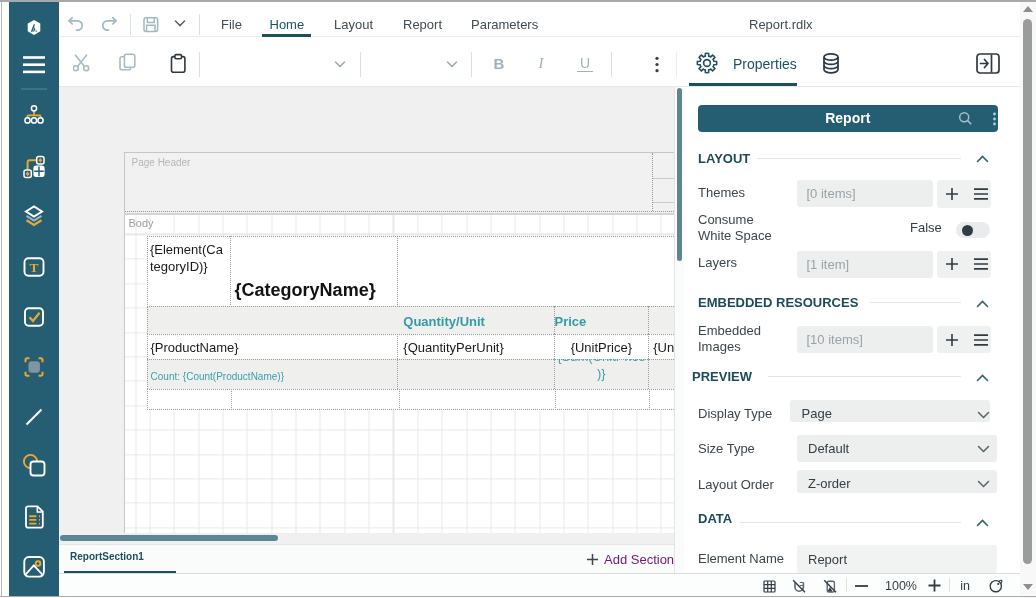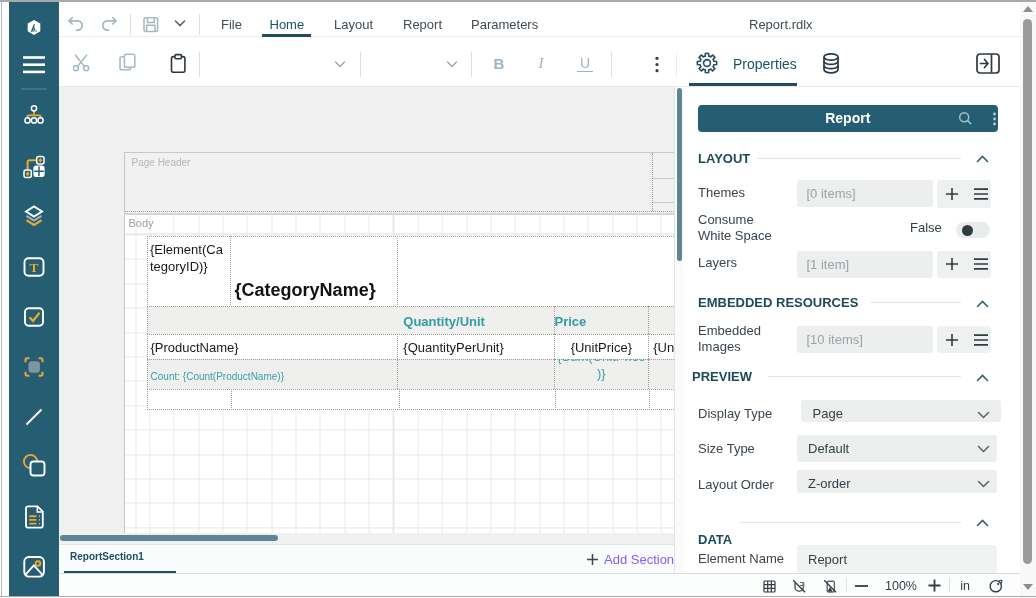--- a/index.html
+++ b/index.html
@@ -171,21 +171,21 @@
 </div>
 <div class="abs" id="vstrip">
     <div class="abs" style="left:1.8px;top:1px;width:5.4px;height:173px;border-radius:3px;background:#5d8594"></div>
   </div>
 <div class="abs" id="tabbar">
   <div class="abs" style="left:11px;top:6px;font-size:10px;font-weight:bold;color:#1c4f63">ReportSection1</div>
   <div class="abs" style="left:5px;top:25.5px;width:112px;height:2.5px;background:#1c4f63"></div>
   <svg class="abs" style="left:527px;top:8px" width="13" height="13" viewBox="0 0 13 13">
       <path d="M6.5 1 V12 M1 6.5 H12" stroke="#3b464e" stroke-width="1.5"></path>
     </svg>
-  <div class="abs" style="left:545px;top:7px;font-size:13px;color:#8b5cf6;white-space:nowrap">Add Section</div>
+  <div class="abs" style="left:545px;top:7px;font-size:13px;color:#701a75;white-space:nowrap">Add Section</div>
 </div>
 <div class="abs" id="statusbar">
   <svg class="abs" style="left:704px;top:6px" width="13" height="13" viewBox="0 0 13 13">
     <g stroke="#323d45" stroke-width="1.2" fill="none">
         <rect x="1" y="1" width="11" height="11" rx="1"></rect>
         <path d="M1 4.7 h11 M1 8.3 h11 M4.7 1 v11 M8.3 1 v11"></path>
       </g>
   </svg>
   <svg class="abs" style="left:732px;top:4px" width="16" height="16" viewBox="0 0 16 16">
     <path d="M4 4.5 V9 a4.2 4.2 0 0 0 8.4 0 V4.5" fill="none" stroke="#5d676d" stroke-width="1.6"></path>
@@ -275,42 +275,42 @@
   <svg class="abs" style="left:290px;top:246.5px" width="14" height="12" viewBox="0 0 14 12">
       <path d="M0 1.2 H14 M0 6 H14 M0 10.8 H14" stroke="#2f3b42" stroke-width="1.7"></path>
     </svg>
 
   <div class="abs sechead" style="left:8px;top:282.4px">PREVIEW</div>
   <div class="abs" style="left:84px;top:289.4px;width:193px;height:1px;background:#e2e5e5"></div>
   <svg class="abs" style="left:292px;top:286.5px" width="13" height="8" viewBox="0 0 13 8">
       <path d="M1.5 6.5 L6.5 1.5 L11.5 6.5" stroke="#35616f" stroke-width="1.6" fill="none" stroke-linecap="round"></path>
     </svg>
   <div class="abs label13" style="left:14px;top:319.3px">Display Type</div>
-  <div class="inputbox" style="left:117px;top:312.8px;width:200px;height:22px">
+  <div class="inputbox" style="left:106px;top:312.8px;width:200px;height:22px">
       <div class="ddtxt" style="padding:6.5px 0 0 11.5px">Page</div>
     </div>
   <svg class="abs" style="left:292.5px;top:323.5px" width="13" height="8" viewBox="0 0 13 8">
       <path d="M1.5 1.5 L6.5 6.5 L11.5 1.5" stroke="#56636b" stroke-width="1.5" fill="none" stroke-linecap="round"></path>
     </svg>
   <div class="abs label13" style="left:14px;top:354.4px">Size Type</div>
   <div class="inputbox" style="left:112.5px;top:347.8px;width:200px;height:27.4px">
       <div class="ddtxt" style="padding:6.5px 0 0 11.5px">Default</div>
     </div>
   <svg class="abs" style="left:292.5px;top:358.3px" width="13" height="8" viewBox="0 0 13 8">
       <path d="M1.5 1.5 L6.5 6.5 L11.5 1.5" stroke="#56636b" stroke-width="1.5" fill="none" stroke-linecap="round"></path>
     </svg>
   <div class="abs label13" style="left:14px;top:389.5px">Layout Order</div>
   <div class="inputbox" style="left:112.5px;top:382.9px;width:200px;height:23px">
       <div class="ddtxt" style="padding:6.5px 0 0 11.5px">Z-order</div>
     </div>
   <svg class="abs" style="left:292.5px;top:393.4px" width="13" height="8" viewBox="0 0 13 8">
       <path d="M1.5 1.5 L6.5 6.5 L11.5 1.5" stroke="#56636b" stroke-width="1.5" fill="none" stroke-linecap="round"></path>
     </svg>
 
-  <div class="abs sechead" style="left:14px;top:445px">DATA</div>
+  <div class="abs sechead" style="left:14px;top:424px">DATA</div>
   <div class="abs" style="left:56px;top:434.8px;width:221px;height:1px;background:#e2e5e5"></div>
   <svg class="abs" style="left:292px;top:432px" width="13" height="8" viewBox="0 0 13 8">
       <path d="M1.5 6.5 L6.5 1.5 L11.5 6.5" stroke="#35616f" stroke-width="1.6" fill="none" stroke-linecap="round"></path>
     </svg>
   <div class="abs label13" style="left:14px;top:464.2px">Element Name</div>
   <div class="inputbox" style="left:112.5px;top:457.6px;width:200px;height:28px;background:#f1f3f3">
       <div class="ddtxt" style="padding:7px 0 0 11.5px">Report</div>
     </div>
 </div>
 <div class="abs" id="sidebar">

